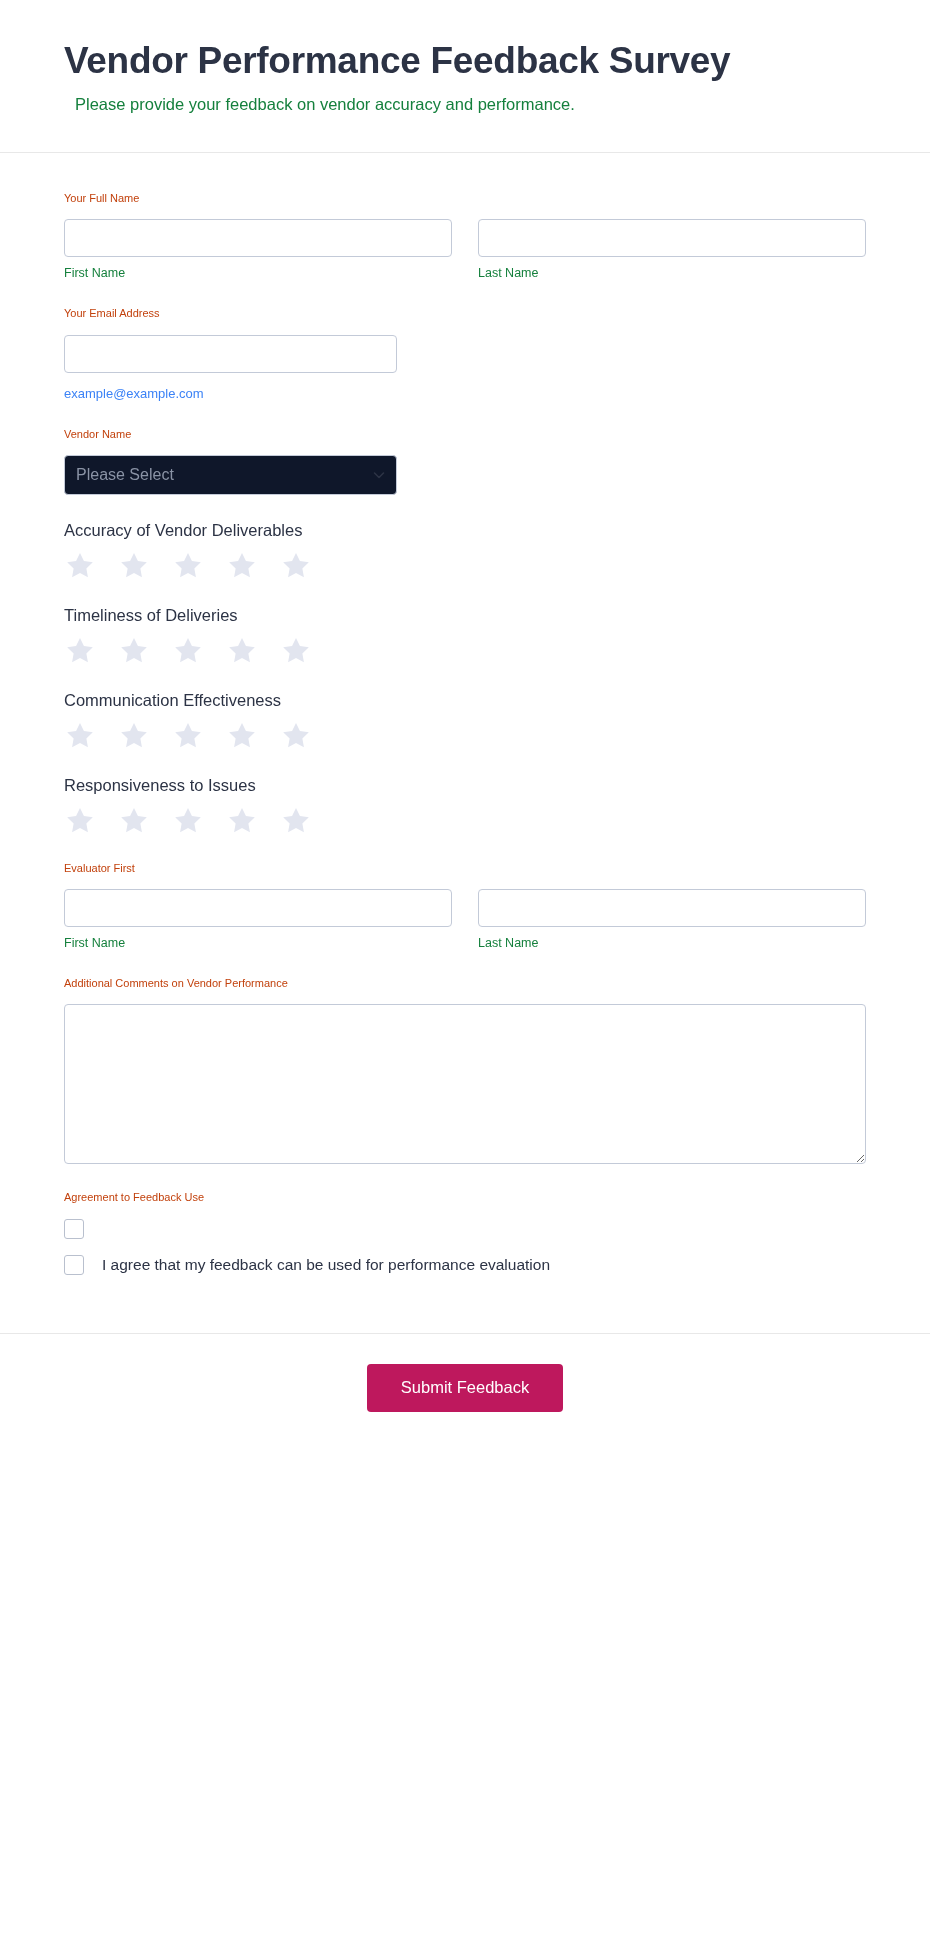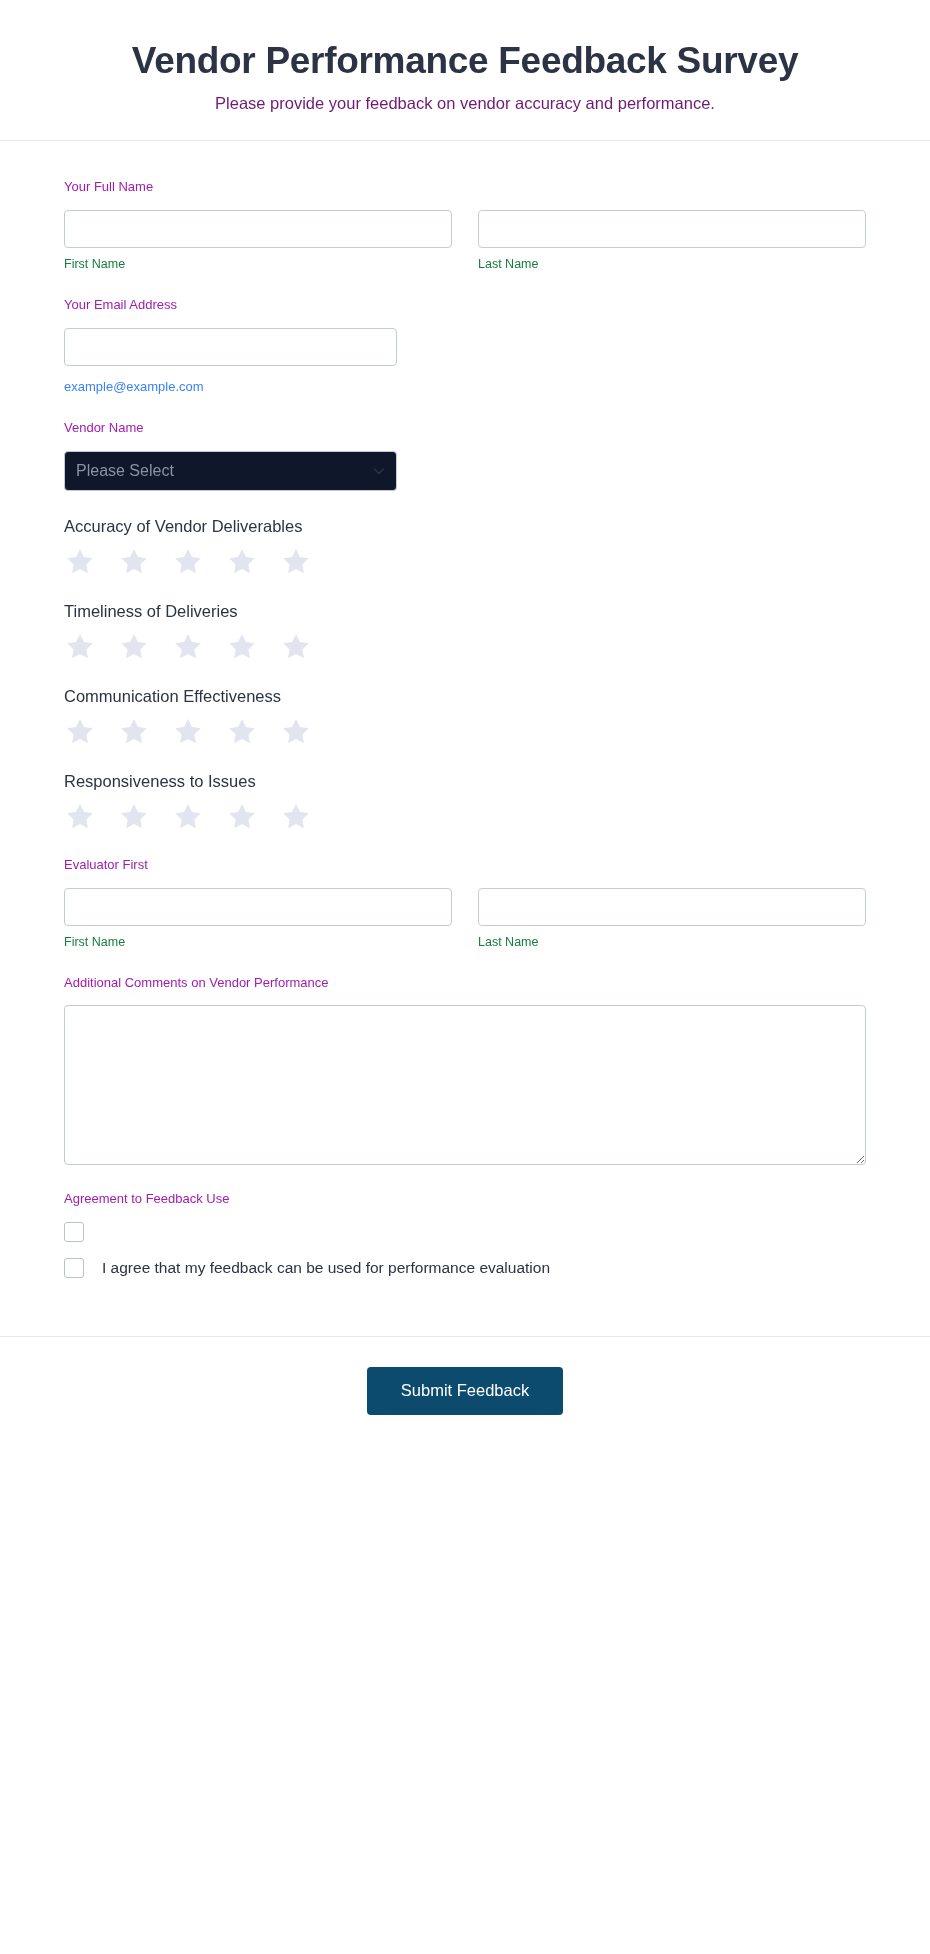--- a/index.html
+++ b/index.html
@@ -14,47 +14,46 @@
     min-height: 1954px;
     margin: 0 auto;
     background: #ffffff;
     position: relative;
   }
 
   
   .form-header {
     padding: 40px 64px 26px 64px;
     border-bottom: 1px solid #e8e8e8;
-    text-align: center;
   }
   .form-title {
     font-size: 37px;
     font-weight: bold;
     color: #2c3345;
     letter-spacing: -0.3px;
     margin: 0 0 10px 0;
     line-height: 1.15;
   }
   .form-subtitle {
     font-size: 16.5px;
-    color: #701a75;
-    margin: 0;
+    color: #15803d;
+    margin: 11px;
     line-height: 1.3;
   }
 
   
   .form-body {
     padding: 38px 64px 10px 64px;
   }
   .field {
     margin-bottom: 26px;
   }
   .field-label {
-    font-size: 13px;
-    color: #a21caf;
+    font-size: 11px;
+    color: #c2410c;
     margin-bottom: 14px;
     line-height: 1.3;
   }
 
   .row-2 {
     display: flex;
     gap: 26px;
   }
   .col {
     flex: 1 1 0;
@@ -180,21 +179,21 @@
 
   
   .form-footer {
     border-top: 1px solid #e8e8e8;
     padding: 30px 0 40px 0;
     text-align: center;
     margin-top: 22px;
   }
   .submit-btn {
     display: inline-block;
-    background: #0c4a6e;
+    background: #be185d;
     color: #ffffff;
     border: none;
     border-radius: 4px;
     font-size: 16.5px;
     font-family: "Liberation Sans", sans-serif;
     padding: 14px 34px;
     cursor: pointer;
     line-height: 1.2;
   }
 </style>

